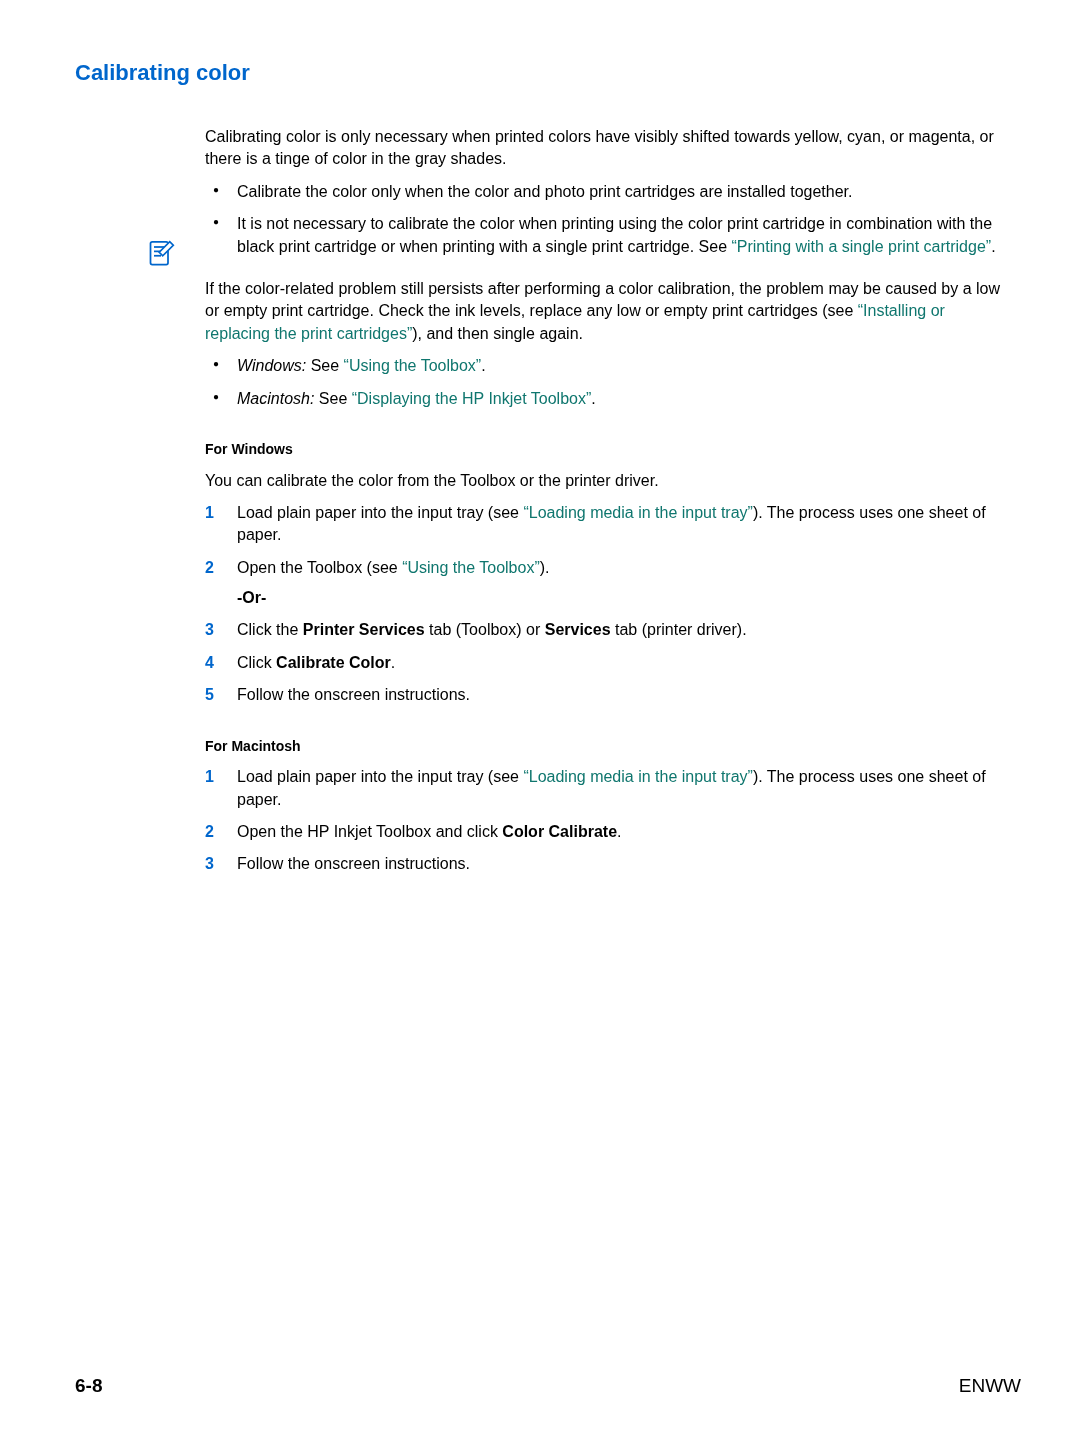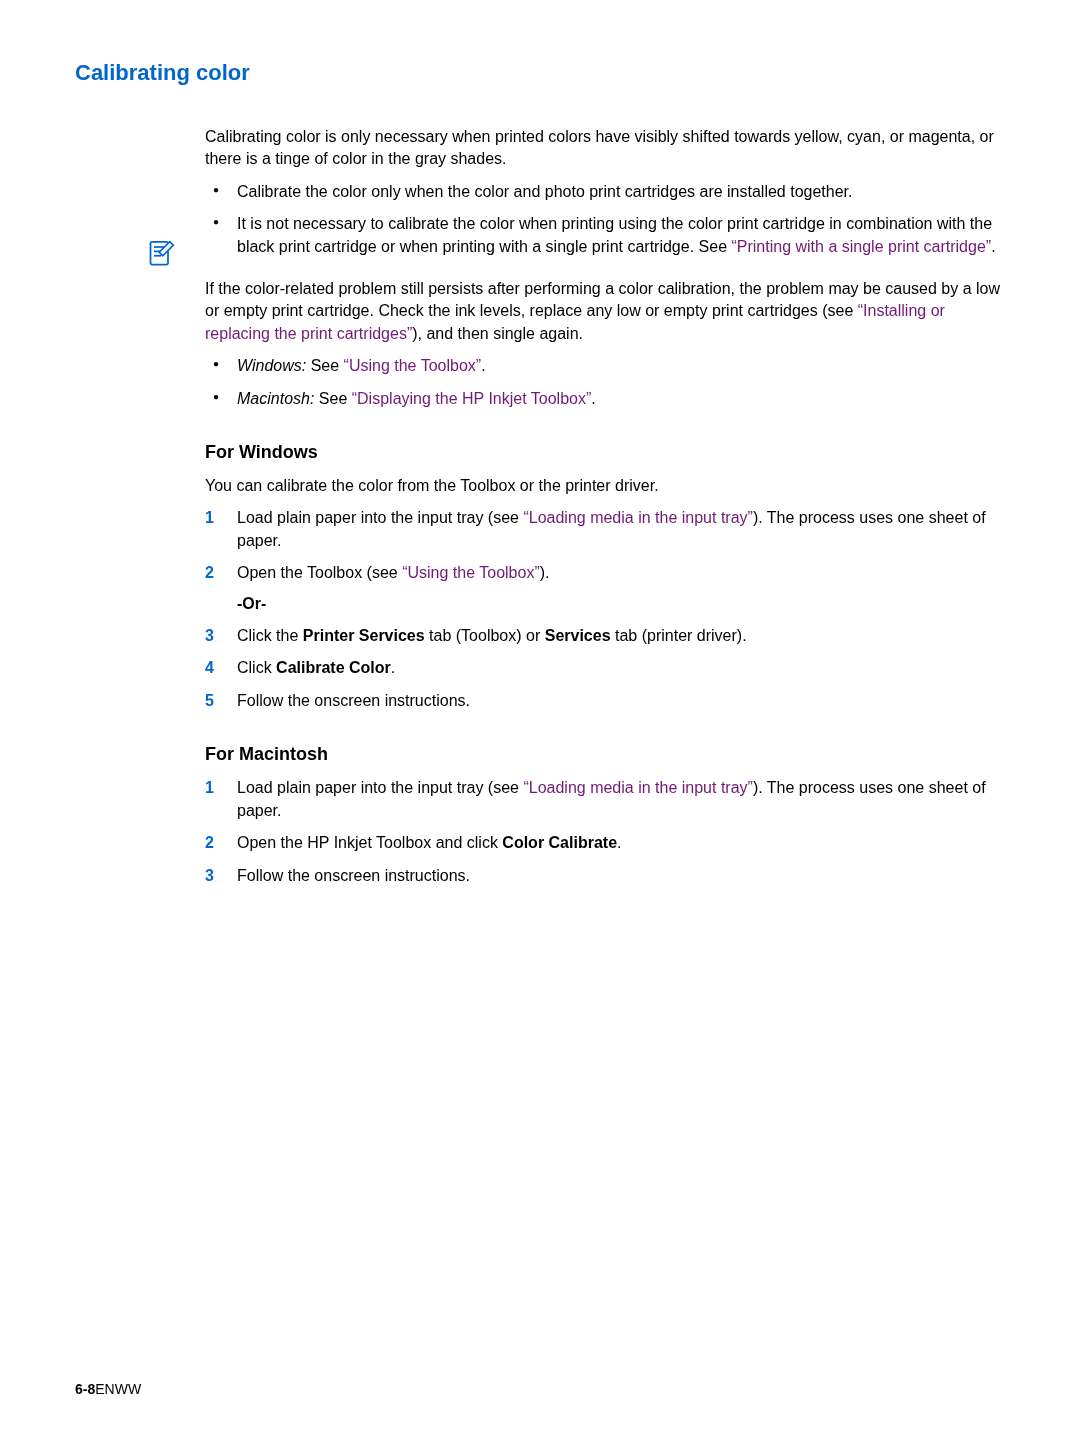--- a/index.html
+++ b/index.html
@@ -49,25 +49,25 @@
     }
     .bullet-list li::before {
       content: "●";
       position: absolute;
       left: 8px;
       top: 2px;
       font-size: 10px;
       color: #000;
     }
     .link {
-      color: #701a75;
+      color: #0f766e;
     }
     .subheading {
       font-weight: bold;
-      font-size: 18px;
+      font-size: 14px;
       margin-top: 30px;
       margin-bottom: 10px;
     }
     .num-list {
       list-style: none;
       counter-reset: step;
     }
     .num-list > li {
       position: relative;
       padding-left: 32px;
@@ -80,23 +80,24 @@
       font-weight: bold;
       color: #0066cc;
     }
     .num-list > li p {
       margin-bottom: 8px;
     }
     .footer {
       position: absolute;
       bottom: 40px;
       left: 75px;
-      right: 88px;
+      right: 59px;
       display: flex;
-      font-size: 14px;
+      justify-content: space-between;
+      font-size: 19px;
     }
     .footer .page {
       font-weight: bold;
     }
     .italic { font-style: italic; }
     .bold { font-weight: bold; }
   </style>
 </head>
 <body>
 

